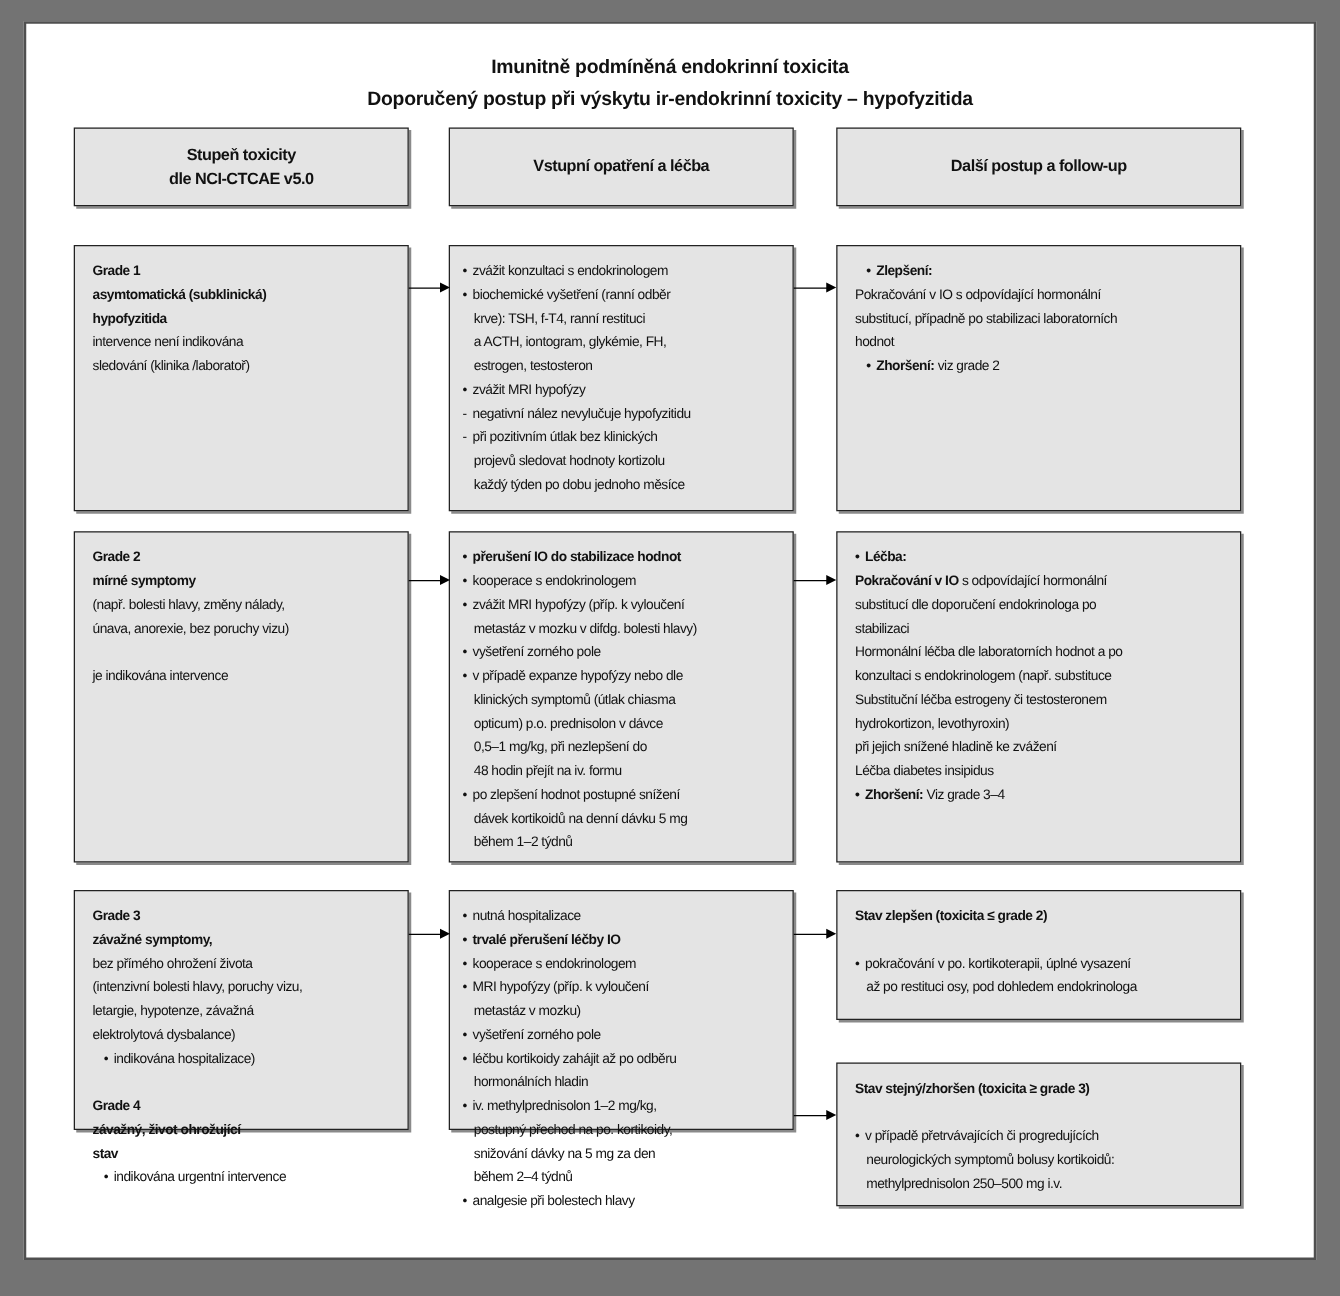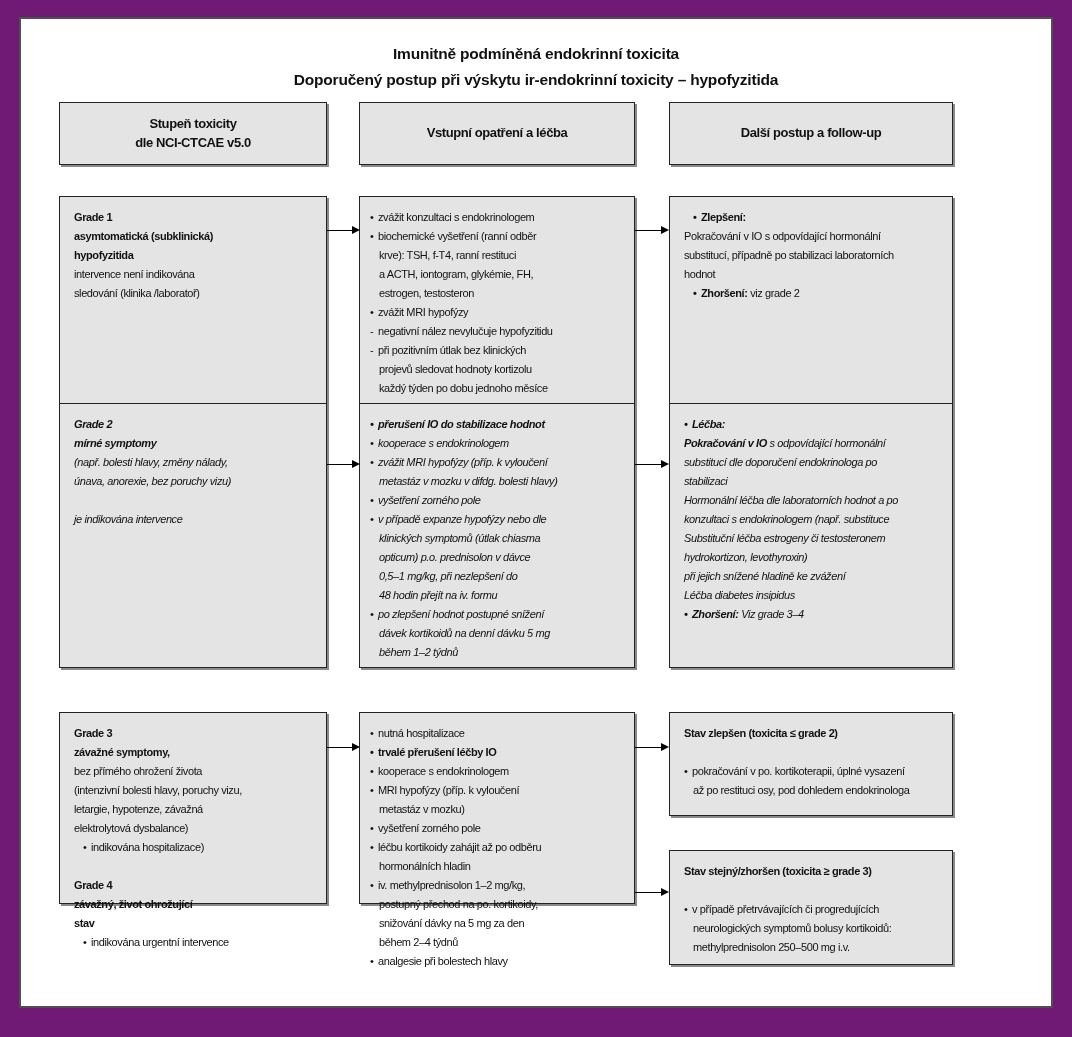--- a/index.html
+++ b/index.html
@@ -1,40 +1,40 @@
 <!DOCTYPE html>
 <html><head>
 <meta charset="utf-8">
 <style>
   html,body{margin:0;padding:0;background:#fff;}
   body{font-family:"Liberation Sans","DejaVu Sans",sans-serif;color:#111;}
-  .canvas{position:relative;width:1072px;height:1037px;background:#701a75;overflow:hidden;}
+  .canvas{position:relative;width:1072px;height:1037px;background:#737373;overflow:hidden;}
   .frame{position:absolute;left:19px;top:17px;width:1034px;height:991px;
          border:2px solid #4f4f4f;box-sizing:border-box;background:#fff;}
   .title{position:absolute;left:0;top:22px;width:100%;text-align:center;
          font-weight:bold;font-size:15.5px;line-height:26px;letter-spacing:-0.2px;}
   .box{position:absolute;background:#e4e4e4;border:1px solid #222;
        box-shadow:2px 2px 0 #8a8a8a;box-sizing:border-box;
        font-size:11px;line-height:19px;letter-spacing:-0.4px;}
   .header{display:flex;flex-direction:column;justify-content:center;align-items:center;
           text-align:center;font-weight:bold;font-size:13px;line-height:18px;}
   .content{padding:11px 6px 6px 14px;}
   .c2 .content{padding-left:10px;}
   .line{min-height:19px;}
   .line .m{display:inline-block;min-width:5px;margin-right:3px;}
   .line.cont{padding-left:9px;}
   .b{font-weight:bold;}
   
   .colA{left:38px;width:268px;}
   .colB{left:338px;width:276px;}
-  .colC{left:648px;width:284px;}
+  .colC{left:648px;width:324px;}
   
   .rowH{top:83px;height:63px;}
   .row1{top:177px;height:213px;}
-  .row2{top:384px;height:265px;font-style:italic;}
+  .row2{top:406px;height:265px;}
   .row3{top:693px;height:192px;}
   .row3a{top:693px;height:104px;}
   .row3b{top:831px;height:115px;}
   
   .arrow{position:absolute;height:9px;}
   .arrow .shaft{position:absolute;left:0;right:6px;top:3.5px;height:1.6px;background:#000;}
   .arrow .head{position:absolute;right:0;top:0;width:0;height:0;
                border-left:8px solid #000;border-top:4.5px solid transparent;border-bottom:4.5px solid transparent;}
   .ar-a{left:306px;width:33px;}
   .ar-b{left:614px;width:34px;}

